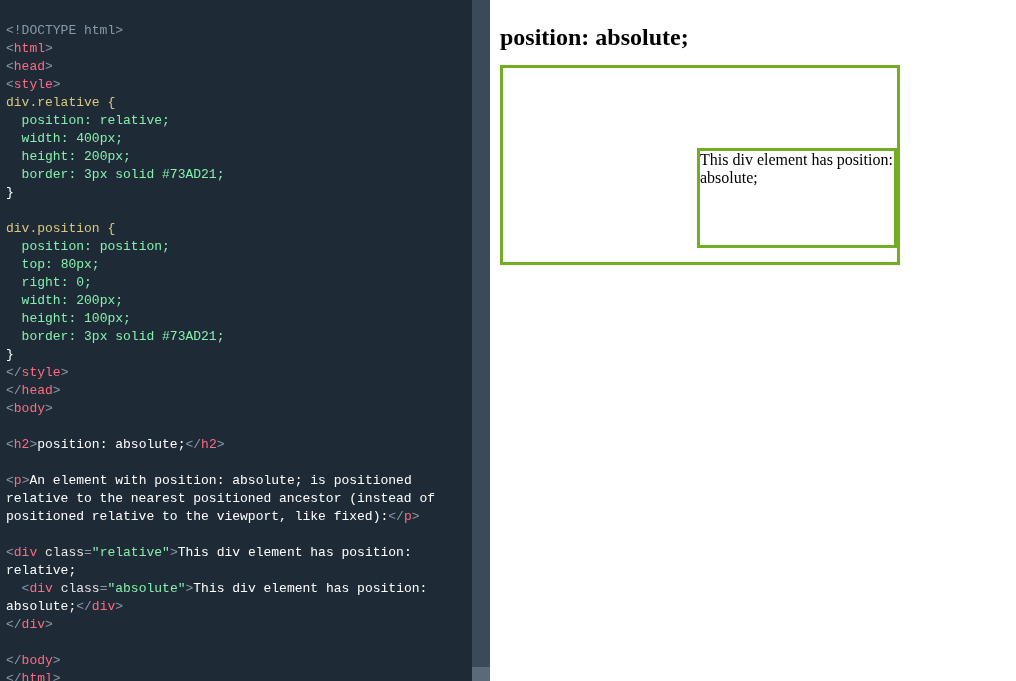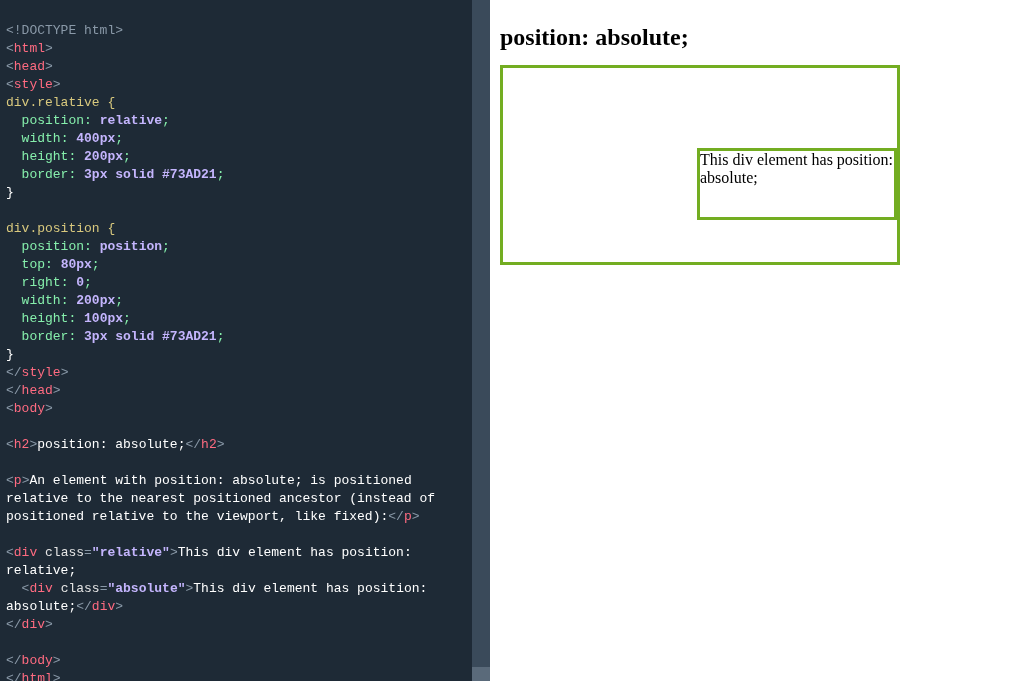--- a/index.html
+++ b/index.html
@@ -62,31 +62,31 @@
     position: relative;
     width: 400px;
     height: 200px;
     border: 3px solid #73AD21;
   }
   .abs-box {
     position: absolute;
     top: 80px;
     right: 0;
     width: 200px;
-    height: 72px;
+    height: 100px;
     border: 3px solid #73AD21;
   }
 
   
   .tk-gray   { color: #8a99a8; text-align: right; }   
   .tk-punct  { color: #8a99a8; }   
   .tk-tag    { color: #ff6b81; text-align: right; }   
   .tk-sel    { color: #d9c97e; margin-top: 21px; }   
   .tk-prop   { color: #86efac; }   
-  .tk-value  { color: #c4b5fd; font-weight: bold; }   
+  .tk-value  { color: #86efac; }   
   .tk-text   { color: #ffffff; }   
   .tk-attr   { color: #e5e5e5; }   
   .tk-brace  { color: #ffffff; }
 </style>
 </head>
 <body>
 
 <div class="editor-pane">
 <span class="tk-gray">&lt;!DOCTYPE html&gt;</span>
 <span class="tk-punct">&lt;</span><span class="tk-tag">html</span><span class="tk-punct">&gt;</span>

